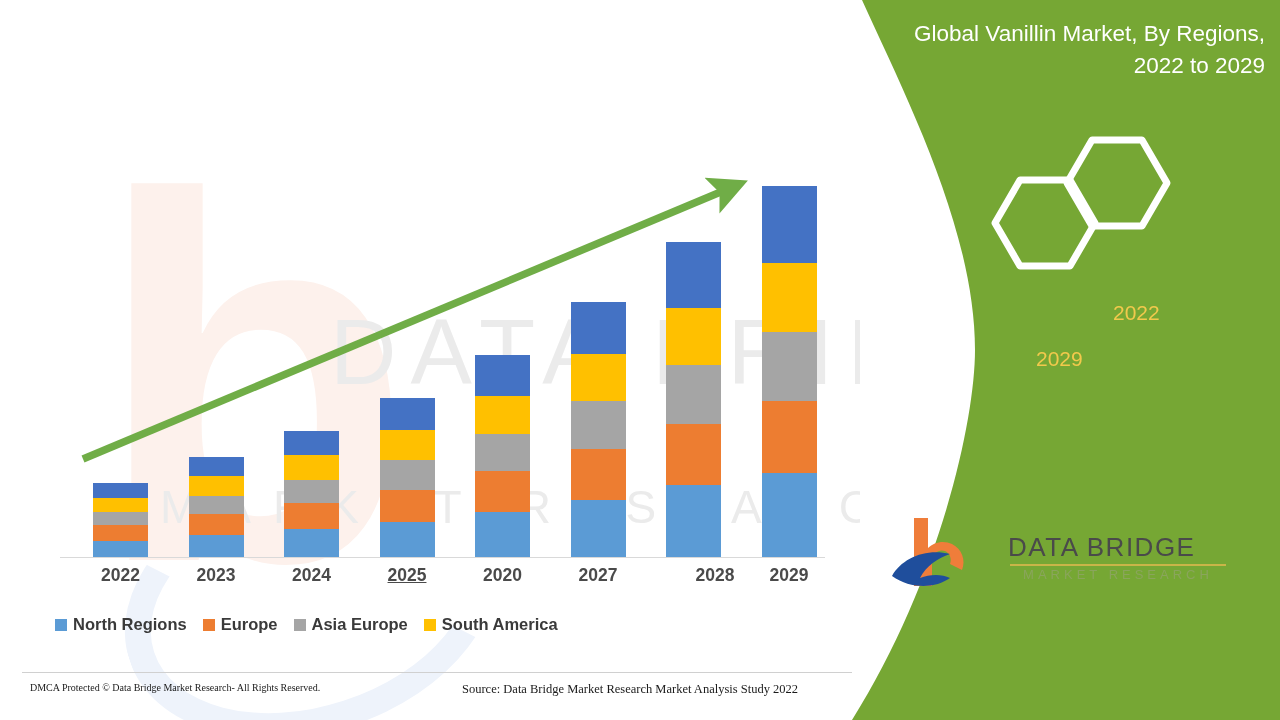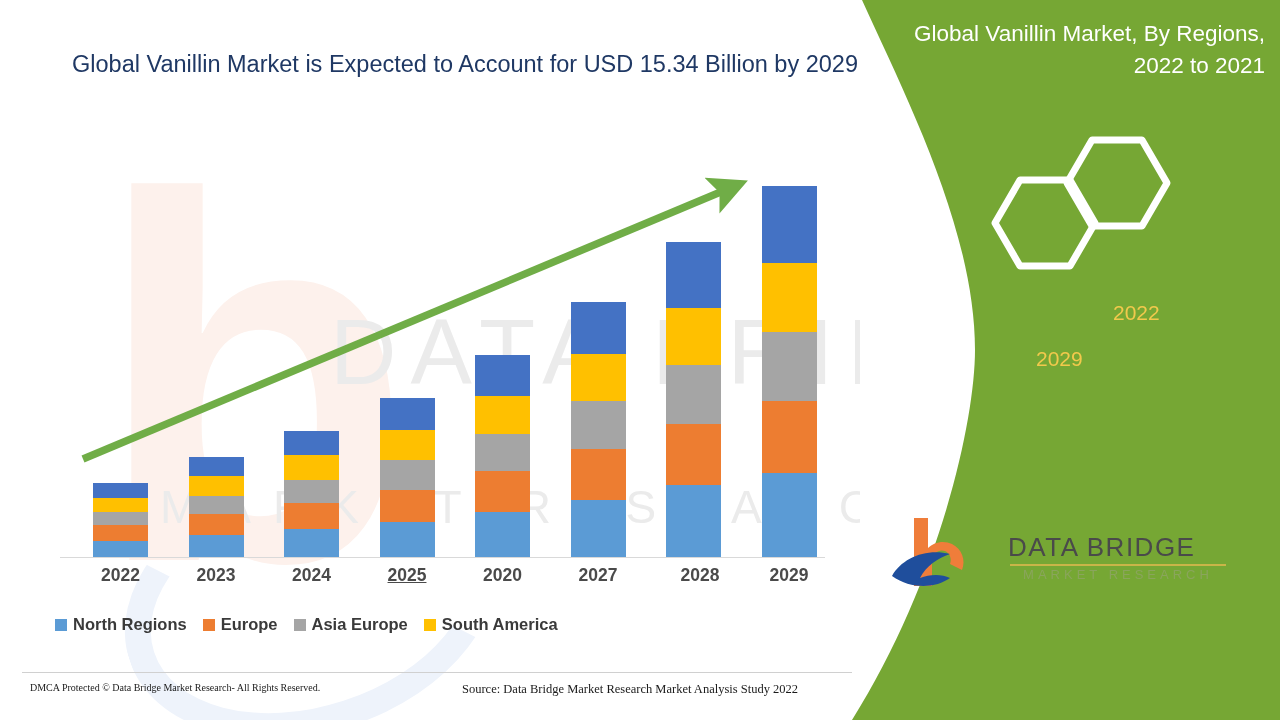--- a/index.html
+++ b/index.html
@@ -276,21 +276,20 @@
 
 <div id="page">
 
   <div class="watermark-wrap">
     <div class="wm-b">b</div>
     <div class="wm-swoosh"></div>
     <div class="wm-text wm-line1">DATA BRIDGE</div>
     <div class="wm-text wm-line2">MARKET RESEARCH</div>
   </div>
 
-  <div class="chart-title">Global Vanillin Market is Expected to Account for USD 15.34 Billion by 2029</div>
 
   <div class="plot">
     <div class="axis-line"></div>
     <div class="bars" id="bars">
         <div class="bar" style="left: 38px; width: 55px; height: 74.2px;">
           <div class="seg" style="background: rgb(68, 114, 196); height: 19.8582%;"></div>
           <div class="seg" style="background: rgb(255, 192, 0); height: 19.1489%;"></div>
           <div class="seg" style="background: rgb(165, 165, 165); height: 17.7305%;"></div>
           <div class="seg" style="background: rgb(237, 125, 49); height: 21.2766%;"></div>
           <div class="seg" style="background: rgb(91, 155, 213); height: 21.9858%;"></div>
@@ -356,21 +355,21 @@
     <line x1="28" y1="339" x2="668" y2="71" stroke="#70ad47" stroke-width="7.5" marker-end="url(#arrowhead)"></line>
   </svg>
 
   <div class="xlabels" id="xlabels">
       <div class="xlabel" style="left: 25.5px;">2022</div>
       <div class="xlabel" style="left: 121px;">2023</div>
       <div class="xlabel" style="left: 216.5px;">2024</div>
       <div class="xlabel" style="left: 312px; text-decoration: underline;">2025</div>
       <div class="xlabel" style="left: 407.5px;">2020</div>
       <div class="xlabel" style="left: 503px;">2027</div>
-      <div class="xlabel" style="left: 605px;">2028</div>
+      <div class="xlabel" style="left: 620px;">2028</div>
       <div class="xlabel" style="left: 694px;">2029</div>
     </div>
 
   <div class="legend" id="legend">
       <div class="legend-item">
         <span class="legend-swatch" style="background: rgb(91, 155, 213);"></span>
         <span>North Regions</span>
       </div>
       <div class="legend-item">
         <span class="legend-swatch" style="background: rgb(237, 125, 49);"></span>
@@ -388,21 +387,21 @@
 
   <div class="footer-rule"></div>
   <div class="footer footer-dmca">DMCA Protected © Data Bridge Market Research- All Rights Reserved.</div>
   <div class="footer footer-source">Source: Data Bridge Market Research Market Analysis Study 2022</div>
 
   <svg class="green-panel" viewBox="0 0 1280 720" preserveAspectRatio="none">
     <path d="M 862 0 L 1280 0 L 1280 720 L 852 720 C 940 580 975 420 975 350 C 975 230 905 95 862 0 Z" fill="#76a734"></path>
   </svg>
 
   <div class="panel-content">
-    <div class="panel-title">Global Vanillin Market, By Regions, 2022 to 2021</div>
+    <div class="panel-title">Global Vanillin Market, By Regions, 2022 to 2029</div>
 
     <div class="hexes">
       <svg width="400" height="170" viewBox="0 0 400 170">
         <polygon points="222,12 272,12 297,55 272,98 222,98 197,55" fill="none" stroke="#ffffff" stroke-width="7" stroke-linejoin="round"></polygon>
         <polygon points="150,52 200,52 225,95 200,138 150,138 125,95" fill="none" stroke="#ffffff" stroke-width="7" stroke-linejoin="round"></polygon>
       </svg>
       <div class="hex-label hex-2022-label">2022</div>
       <div class="hex-label hex-2029-label">2029</div>
     </div>
 

